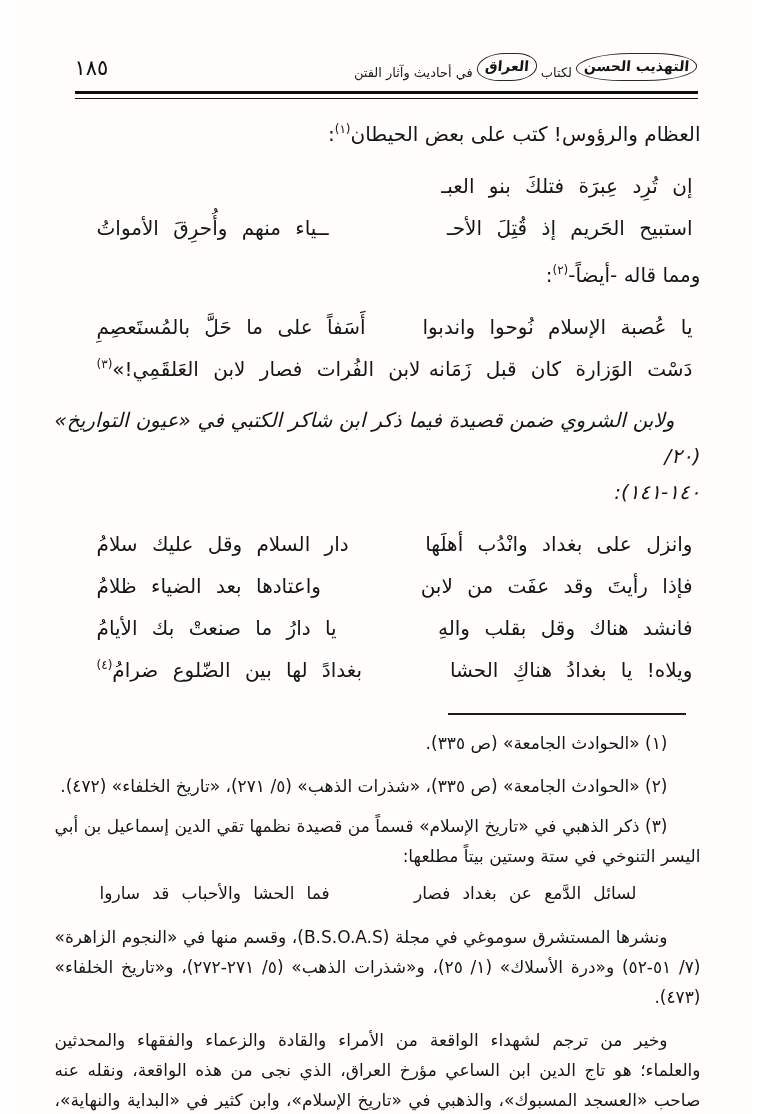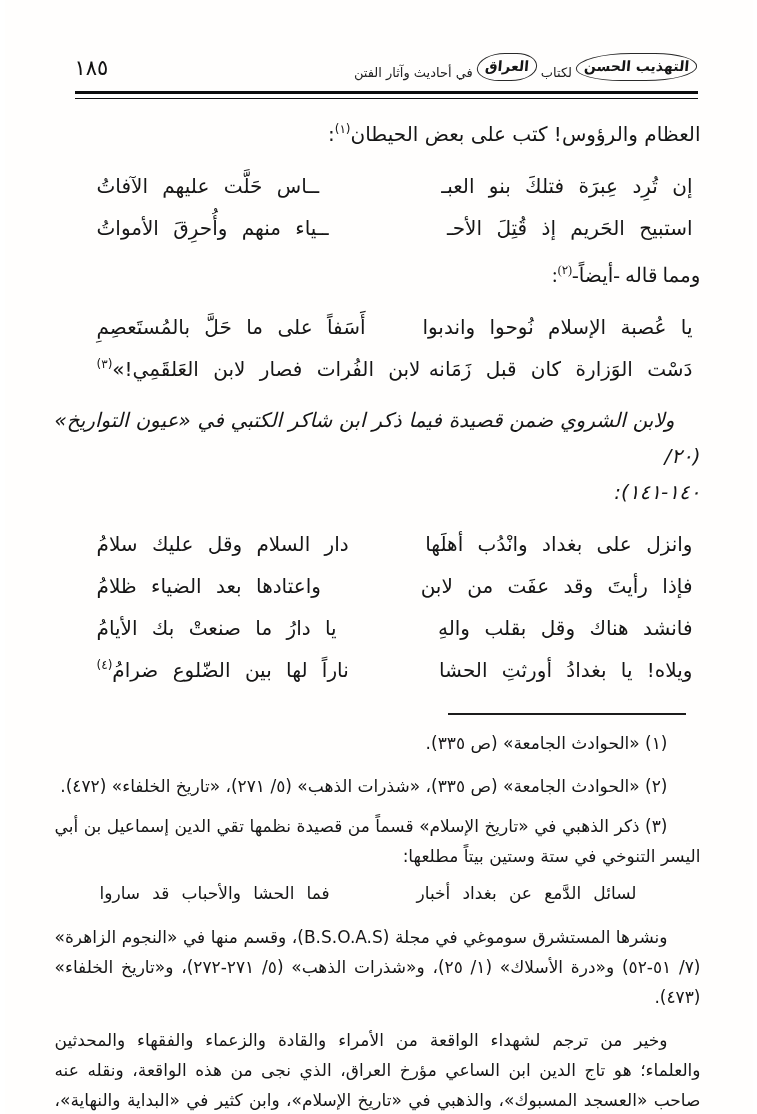--- a/index.html
+++ b/index.html
@@ -28,21 +28,21 @@
     position:absolute; top:91px; left:70px; right:55px; height:4px;
     border-top:3px solid #0d0d0d; border-bottom:1.2px solid #0d0d0d;
   }
   
   .content {
     direction:rtl; text-align:justify;
     padding:116px 52px 0 50px;
     font-size:20px; line-height:36px;
   }
   .bodyline { margin:0; }
-  .also { margin:8px 0 0 0;font-family:Liberation Serif, serif; }
+  .also { margin:8px 0 0 0; }
   .poem { margin:13px 8px 0 42px; }
   .poem-fn { margin:6px 64px 0 45px; }
   .vline { display:flex; justify-content:space-between; align-items:baseline; line-height:42px; }
   .poem-fn .vline { line-height:32px; }
   .hemi { word-spacing:0.40em; white-space:nowrap; }
   sup.ref { font-size:12px; line-height:0; }
   .sharwi { margin:12px 0 0 0;font-style:italic; }
   .stretch { text-align:justify; text-align-last:justify; text-indent:26px; }
   
   .sep { width:238px; margin:22px 15px 0 auto; border-top:2px solid #1c1c1c; }
@@ -66,21 +66,20 @@
 
   <div class="rule"></div>
 
   <div class="content">
 
     <p class="bodyline"><span>العظام والرؤوس! كتب على بعض الحيطان</span><sup class="ref">(١)</sup><span>:</span></p>
 
     <div class="poem">
       <div class="vline">
         <span class="hemi">إن تُرِد عِبرَة فتلكَ بنو العبـ</span>
-        <span class="hemi">ــاس حَلَّت عليهم الآفاتُ</span>
       </div>
       <div class="vline">
         <span class="hemi">استبيح الحَريم إذ قُتِلَ الأحـ</span>
         <span class="hemi">ــياء منهم وأُحرِقَ الأمواتُ</span>
       </div>
     </div>
 
     <p class="bodyline also"><span>ومما قاله -أيضاً-</span><sup class="ref">(٢)</sup><span>:</span></p>
 
     <div class="poem">
@@ -106,34 +105,34 @@
       </div>
       <div class="vline">
         <span class="hemi">فإذا رأيتَ وقد عفَت من لابن</span>
         <span class="hemi">واعتادها بعد الضياء ظلامُ</span>
       </div>
       <div class="vline">
         <span class="hemi">فانشد هناك وقل بقلب والهِ</span>
         <span class="hemi">يا دارُ ما صنعتْ بك الأيامُ</span>
       </div>
       <div class="vline">
-        <span class="hemi">ويلاه! يا بغدادُ أورثتِ الحشا</span>
-        <span class="hemi"><span>ناراً لها بين الضّلوع ضرامُ</span><sup class="ref">(٤)</sup></span>
+        <span class="hemi">ويلاه! يا بغدادُ هناكِ الحشا</span>
+        <span class="hemi"><span>بغدادً لها بين الضّلوع ضرامُ</span><sup class="ref">(٤)</sup></span>
       </div>
     </div>
 
     <div class="sep"></div>
 
     <div class="fns">
       <div class="fn">(١) «الحوادث الجامعة» (ص ٣٣٥).</div>
       <div class="fn">(٢) «الحوادث الجامعة» (ص ٣٣٥)، «شذرات الذهب» (٥/ ٢٧١)، «تاريخ الخلفاء» (٤٧٢).</div>
       <div class="fn fn-tight">(٣) ذكر الذهبي في «تاريخ الإسلام» قسماً من قصيدة نظمها تقي الدين إسماعيل بن أبي اليسر التنوخي في ستة وستين بيتاً مطلعها:</div>
       <div class="poem-fn">
         <div class="vline">
-          <span class="hemi">لسائل الدَّمع عن بغداد أخبار</span>
+          <span class="hemi">لسائل الدَّمع عن بغداد فصار</span>
           <span class="hemi">فما الحشا والأحباب قد ساروا</span>
         </div>
       </div>
       <div class="fn">ونشرها المستشرق سوموغي في مجلة (B.S.O.A.S)، وقسم منها في «النجوم الزاهرة» (٧/ ٥١-٥٢) و«درة الأسلاك» (١/ ٢٥)، و«شذرات الذهب» (٥/ ٢٧١-٢٧٢)، و«تاريخ الخلفاء» (٤٧٣).</div>
       <div class="fn">وخير من ترجم لشهداء الواقعة من الأمراء والقادة والزعماء والفقهاء والمحدثين والعلماء؛ هو تاج الدين ابن الساعي مؤرخ العراق، الذي نجى من هذه الواقعة، ونقله عنه صاحب «العسجد المسبوك»، والذهبي في «تاريخ الإسلام»، وابن كثير في «البداية والنهاية»، فمن أراد استزادة فعليه بها.</div>
 
     </div>
 
   </div>
 </div>

